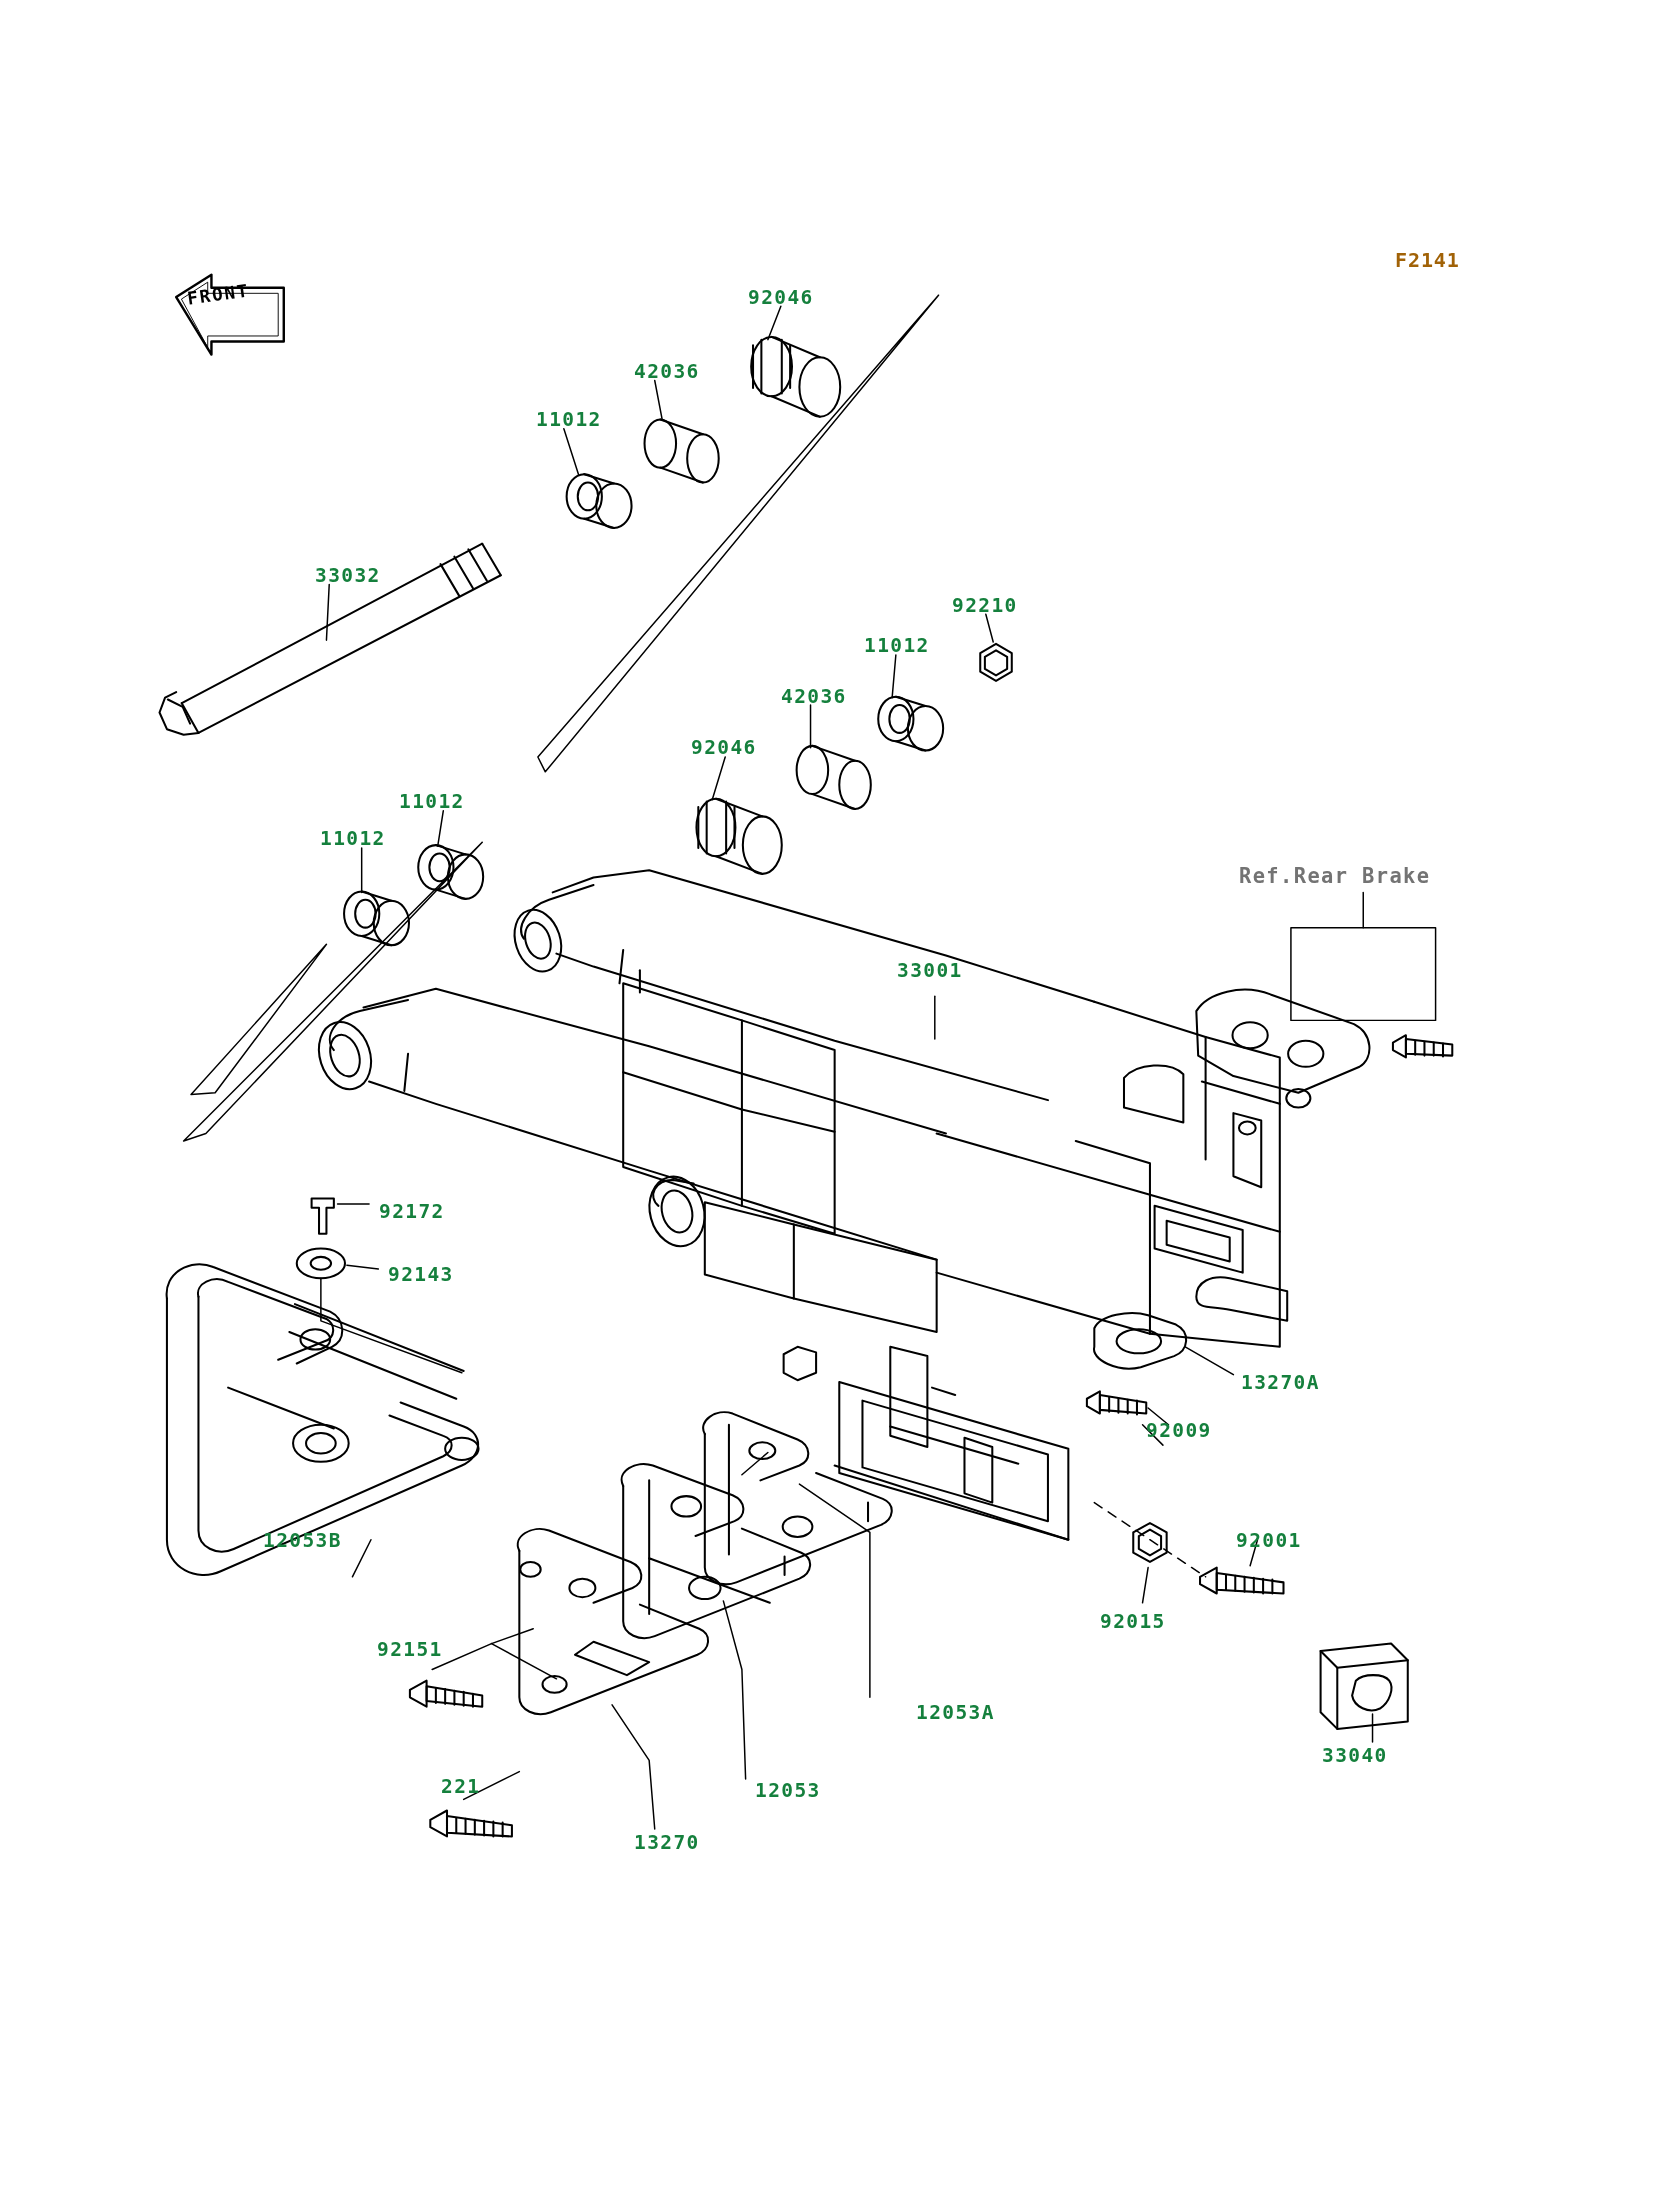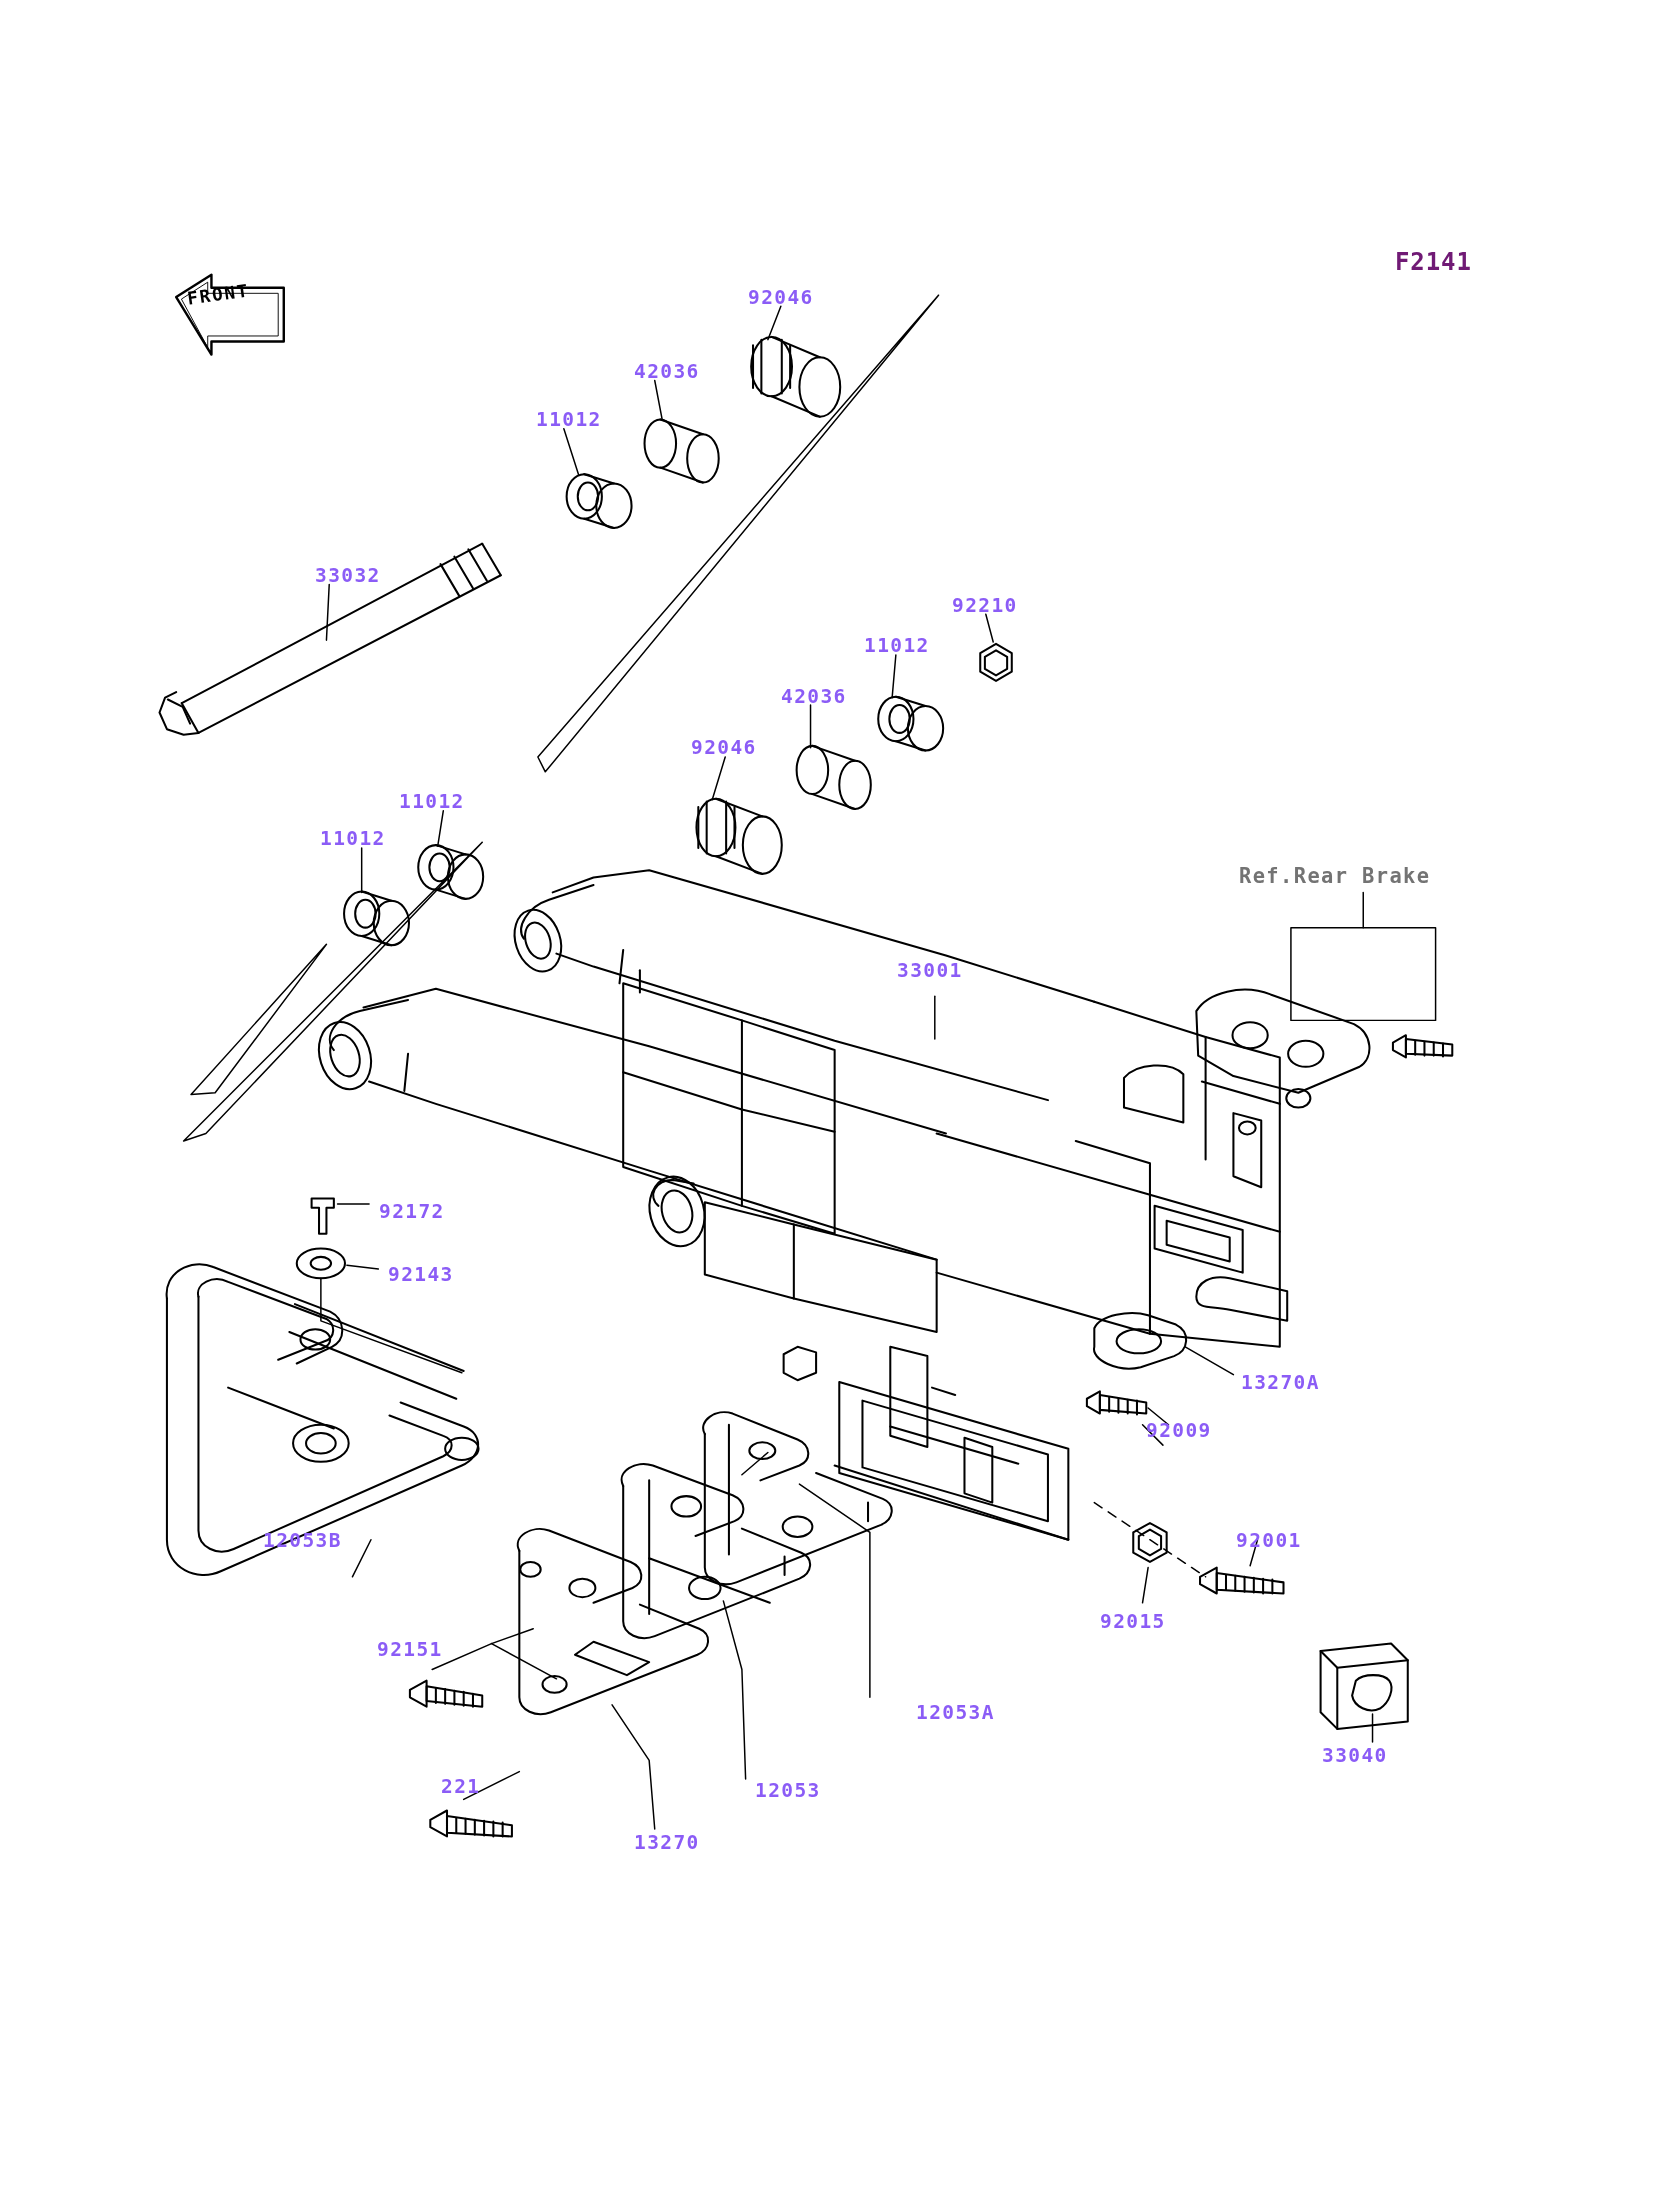--- a/index.html
+++ b/index.html
@@ -14,30 +14,30 @@
     background: #ffffff;
     font-family: "DejaVu Sans Mono", monospace;
     overflow: hidden;
   }
   .label {
     position: absolute;
     font-family: "DejaVu Sans Mono", monospace;
     font-weight: bold;
     font-size: 19.5px;
     letter-spacing: 1.4px;
-    color: #8b5cf6;
+    color: #15803d;
     white-space: nowrap;
   }
   .sheet-code {
     position: absolute;
     font-family: "DejaVu Sans Mono", monospace;
     font-weight: bold;
-    font-size: 24px;
+    font-size: 20px;
     letter-spacing: 0.9px;
-    color: #701a75;
+    color: #a16207;
     white-space: nowrap;
   }
   .ref-label {
     position: absolute;
     font-family: "DejaVu Sans Mono", monospace;
     font-weight: bold;
     font-size: 20.4px;
     letter-spacing: 1.4px;
     color: #737373;
     white-space: nowrap;

